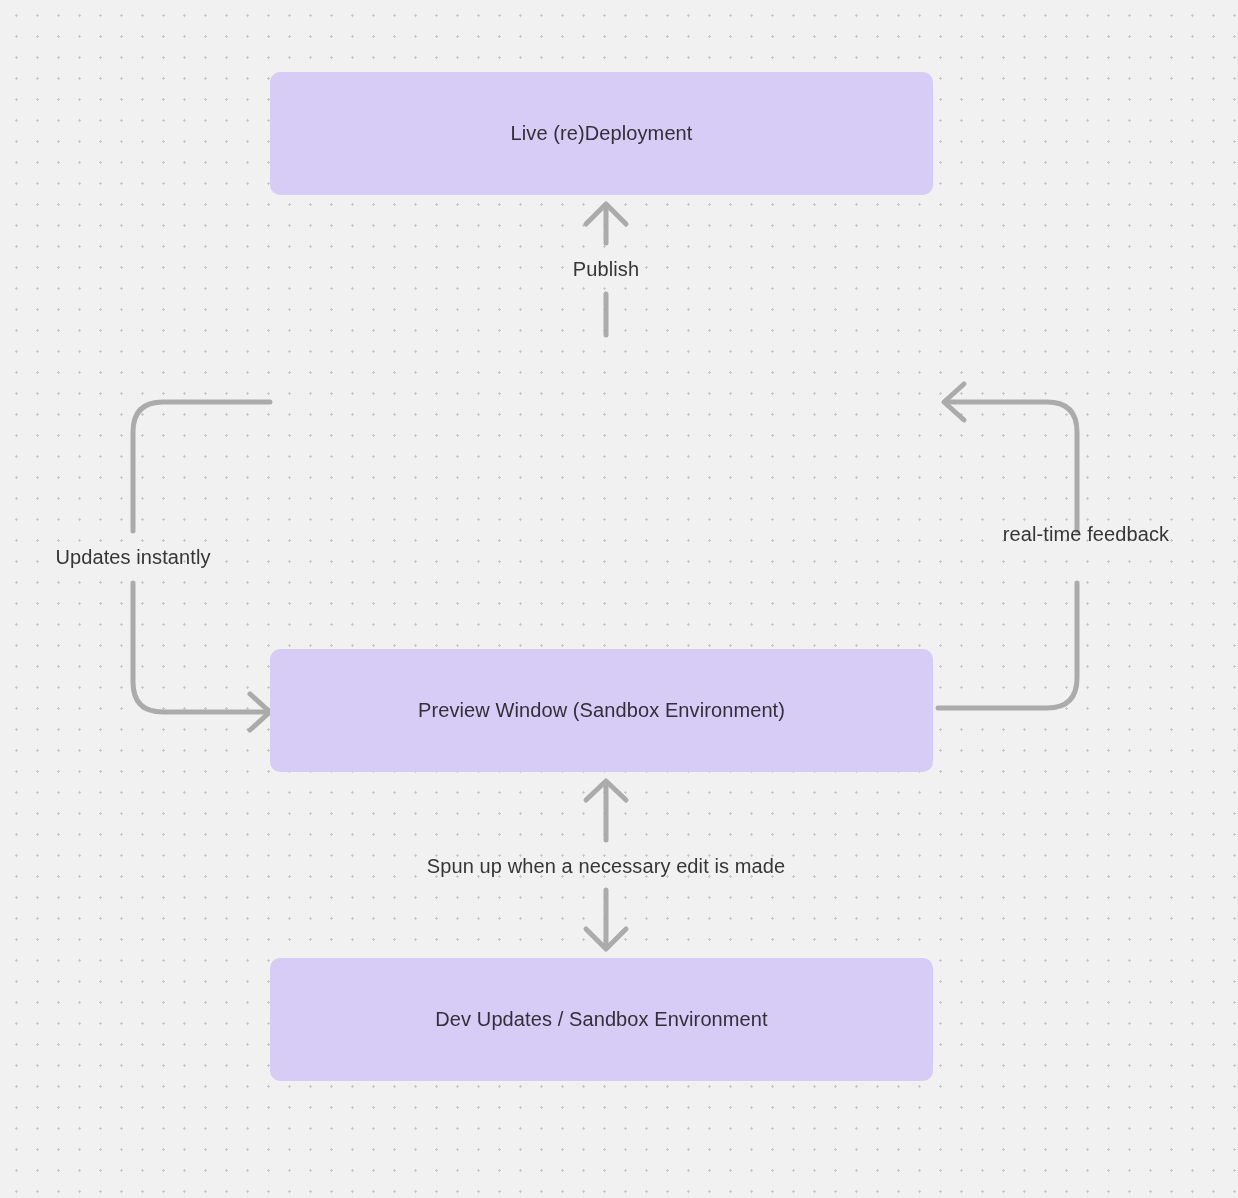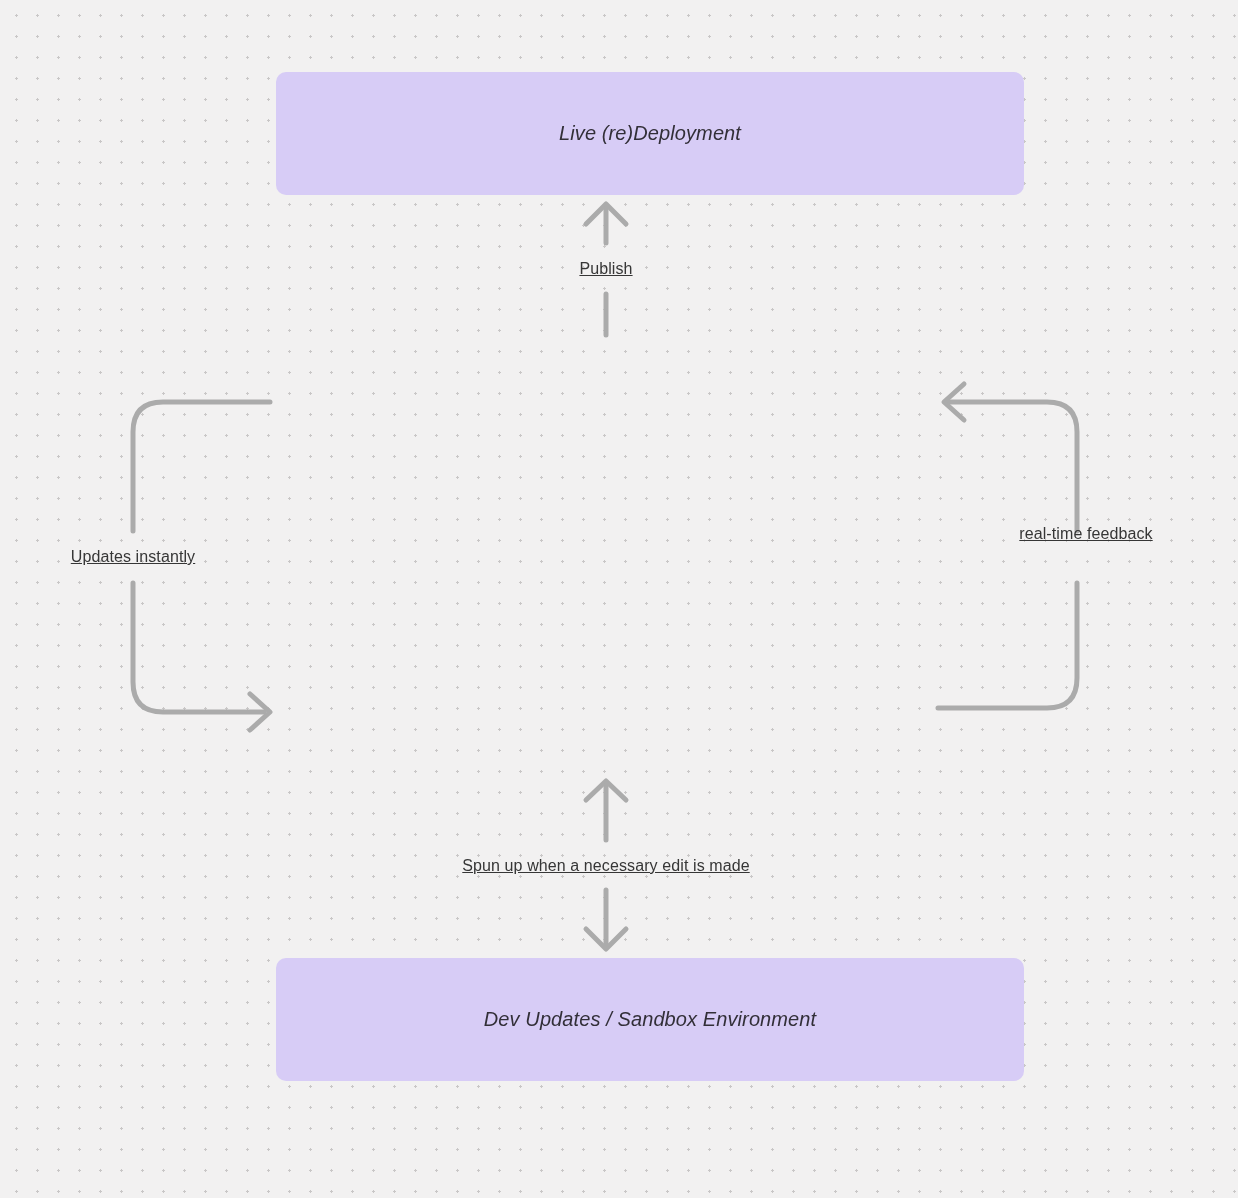--- a/index.html
+++ b/index.html
@@ -12,29 +12,28 @@
     width: 1238px;
     height: 1198px;
     background-color: #f2f1f1;
     background-image: radial-gradient(circle, #c9c7c7 1.1px, rgba(0,0,0,0) 1.1px);
     background-size: 21px 21px;
     background-position: 6px 5px;
     overflow: hidden;
   }
   .node {
     position: absolute;
-    left: 276px;
-    width: 748px;
+    left: 270px;
+    width: 663px;
     height: 123px;
     background: #d7ccf6;
     border-radius: 10px;
     display: flex;
     align-items: center;
     justify-content: center;
-    font-style: italic;
   }
   .node-label {
     font-size: 20px;
     color: #322f38;
     white-space: nowrap;
     letter-spacing: 0.1px;
   }
   .edges-svg {
     position: absolute;
     left: 0;
@@ -46,25 +45,24 @@
   .edges-svg path {
     fill: none;
     stroke: #ababab;
     stroke-width: 5;
     stroke-linecap: round;
     stroke-linejoin: round;
   }
   .edge-label {
     position: absolute;
     transform: translate(-50%, -50%);
-    font-size: 16px;
+    font-size: 20px;
     color: #363636;
     white-space: nowrap;
     letter-spacing: 0.1px;
-    text-decoration: underline;
   }
 </style>
 </head>
 <body>
 
 <div class="canvas">
 
   <svg class="edges-svg" viewBox="0 0 1238 1198" aria-hidden="true">
 
     <g>
@@ -91,20 +89,23 @@
       <path d="M 606 890 L 606 944"></path>
       <path d="M 586 929 L 606 949 L 626 929"></path>
     </g>
   </svg>
 
   <div class="node" style="top:72px;">
     <span class="node-label">Live (re)Deployment</span>
   </div>
 
 
+  <div class="node" style="top:649px;">
+    <span class="node-label">Preview Window (Sandbox Environment)</span>
+  </div>
 
   <div class="node" style="top:958px;">
     <span class="node-label">Dev Updates / Sandbox Environment</span>
   </div>
 
   <div class="edge-label" style="left:606px; top:269px;">Publish</div>
   <div class="edge-label" style="left:133px; top:557px;">Updates instantly</div>
   <div class="edge-label" style="left:1078px; top:534px;margin-left:8px;">real-time feedback</div>
   <div class="edge-label" style="left:606px; top:866px;">Spun up when a necessary edit is made</div>
 

